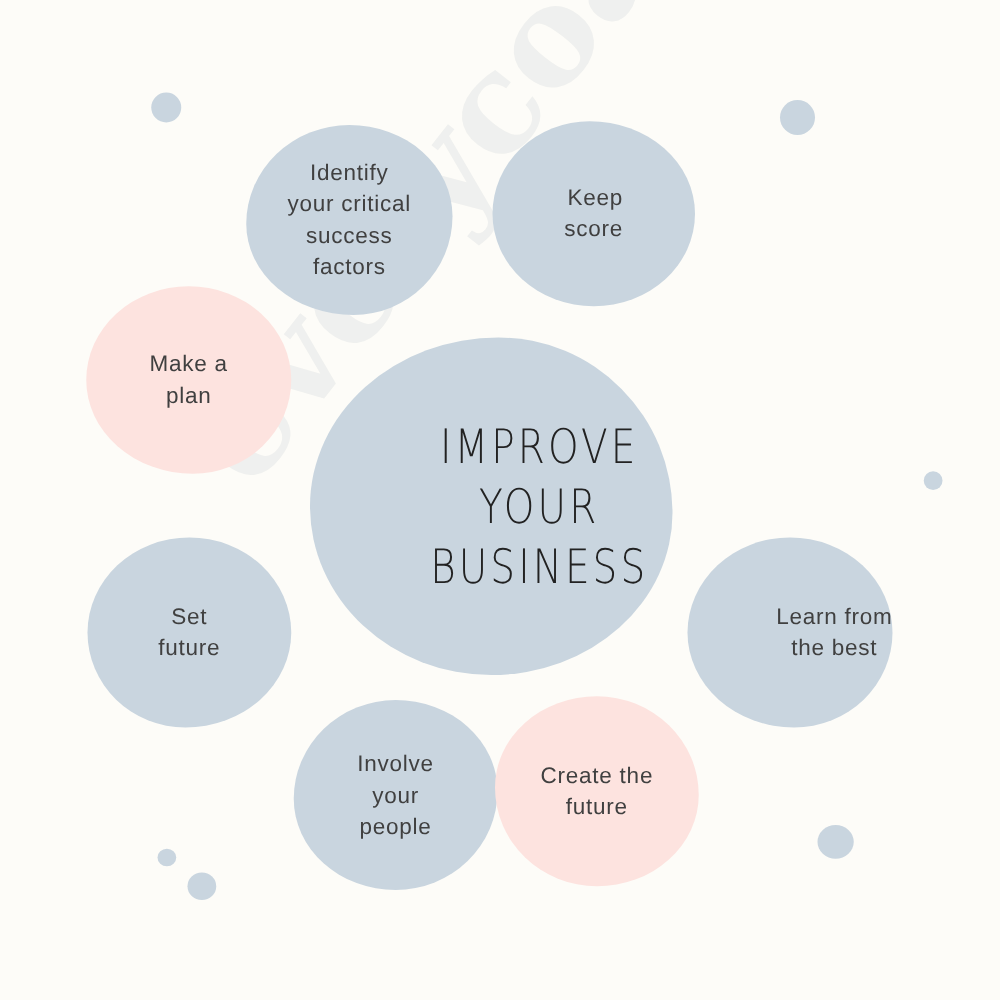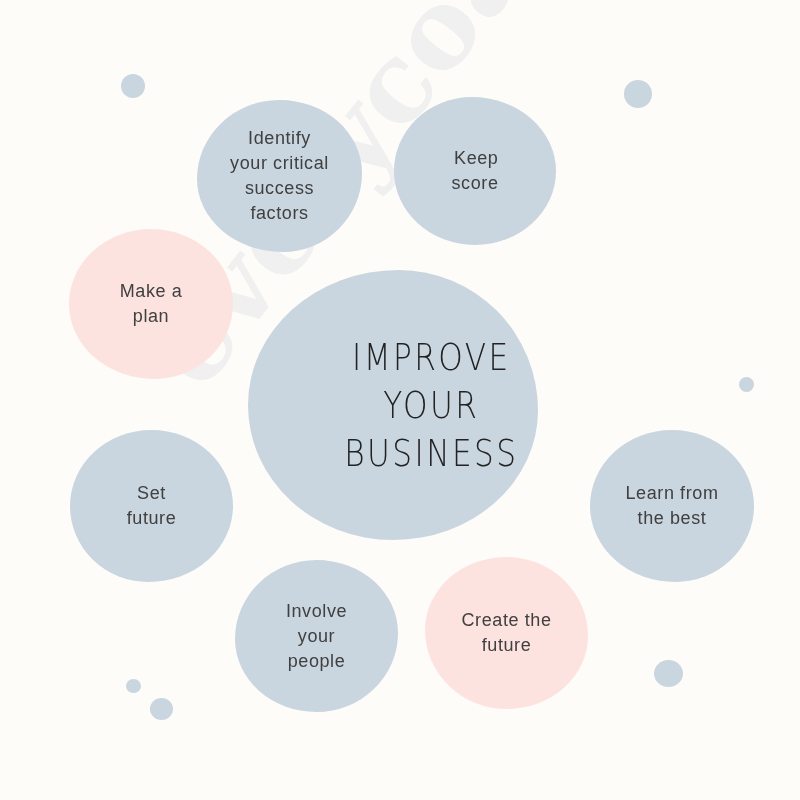--- a/index.html
+++ b/index.html
@@ -85,29 +85,29 @@
     <div class="label">Make a
 plan</div>
   </div>
 
 
   <div class="blob blue" style="left:70px;top:430px;width:163px;height:152px;border-radius:50% 50% 52% 48% / 50% 50% 50% 50%;">
     <div class="label">Set
 future</div>
   </div>
 
-  <div class="blob blue" style="left:590px;top:430px;width:164px;height:152px;border-radius:50% 50% 48% 52% / 50% 50% 50% 50%;">
+  <div class="blob blue" style="left:550px;top:430px;width:164px;height:152px;border-radius:50% 50% 48% 52% / 50% 50% 50% 50%;justify-content:flex-end;">
     <div class="label">Learn from
 the best</div>
   </div>
 
   <div class="blob blue" style="left:235px;top:560px;width:163px;height:152px;border-radius:50% 50% 50% 50% / 52% 48% 52% 48%;">
     <div class="label">Involve
 your
 people</div>
   </div>
 
-  <div class="blob pink" style="left:425px;top:557px;width:163px;height:152px;border-radius:50% 50% 50% 50% / 48% 52% 48% 52%;">
+  <div class="blob pink" style="left:396px;top:557px;width:163px;height:152px;border-radius:50% 50% 50% 50% / 48% 52% 48% 52%;">
     <div class="label">Create the
 future</div>
   </div>
 
 </div>
 
 </body></html>

